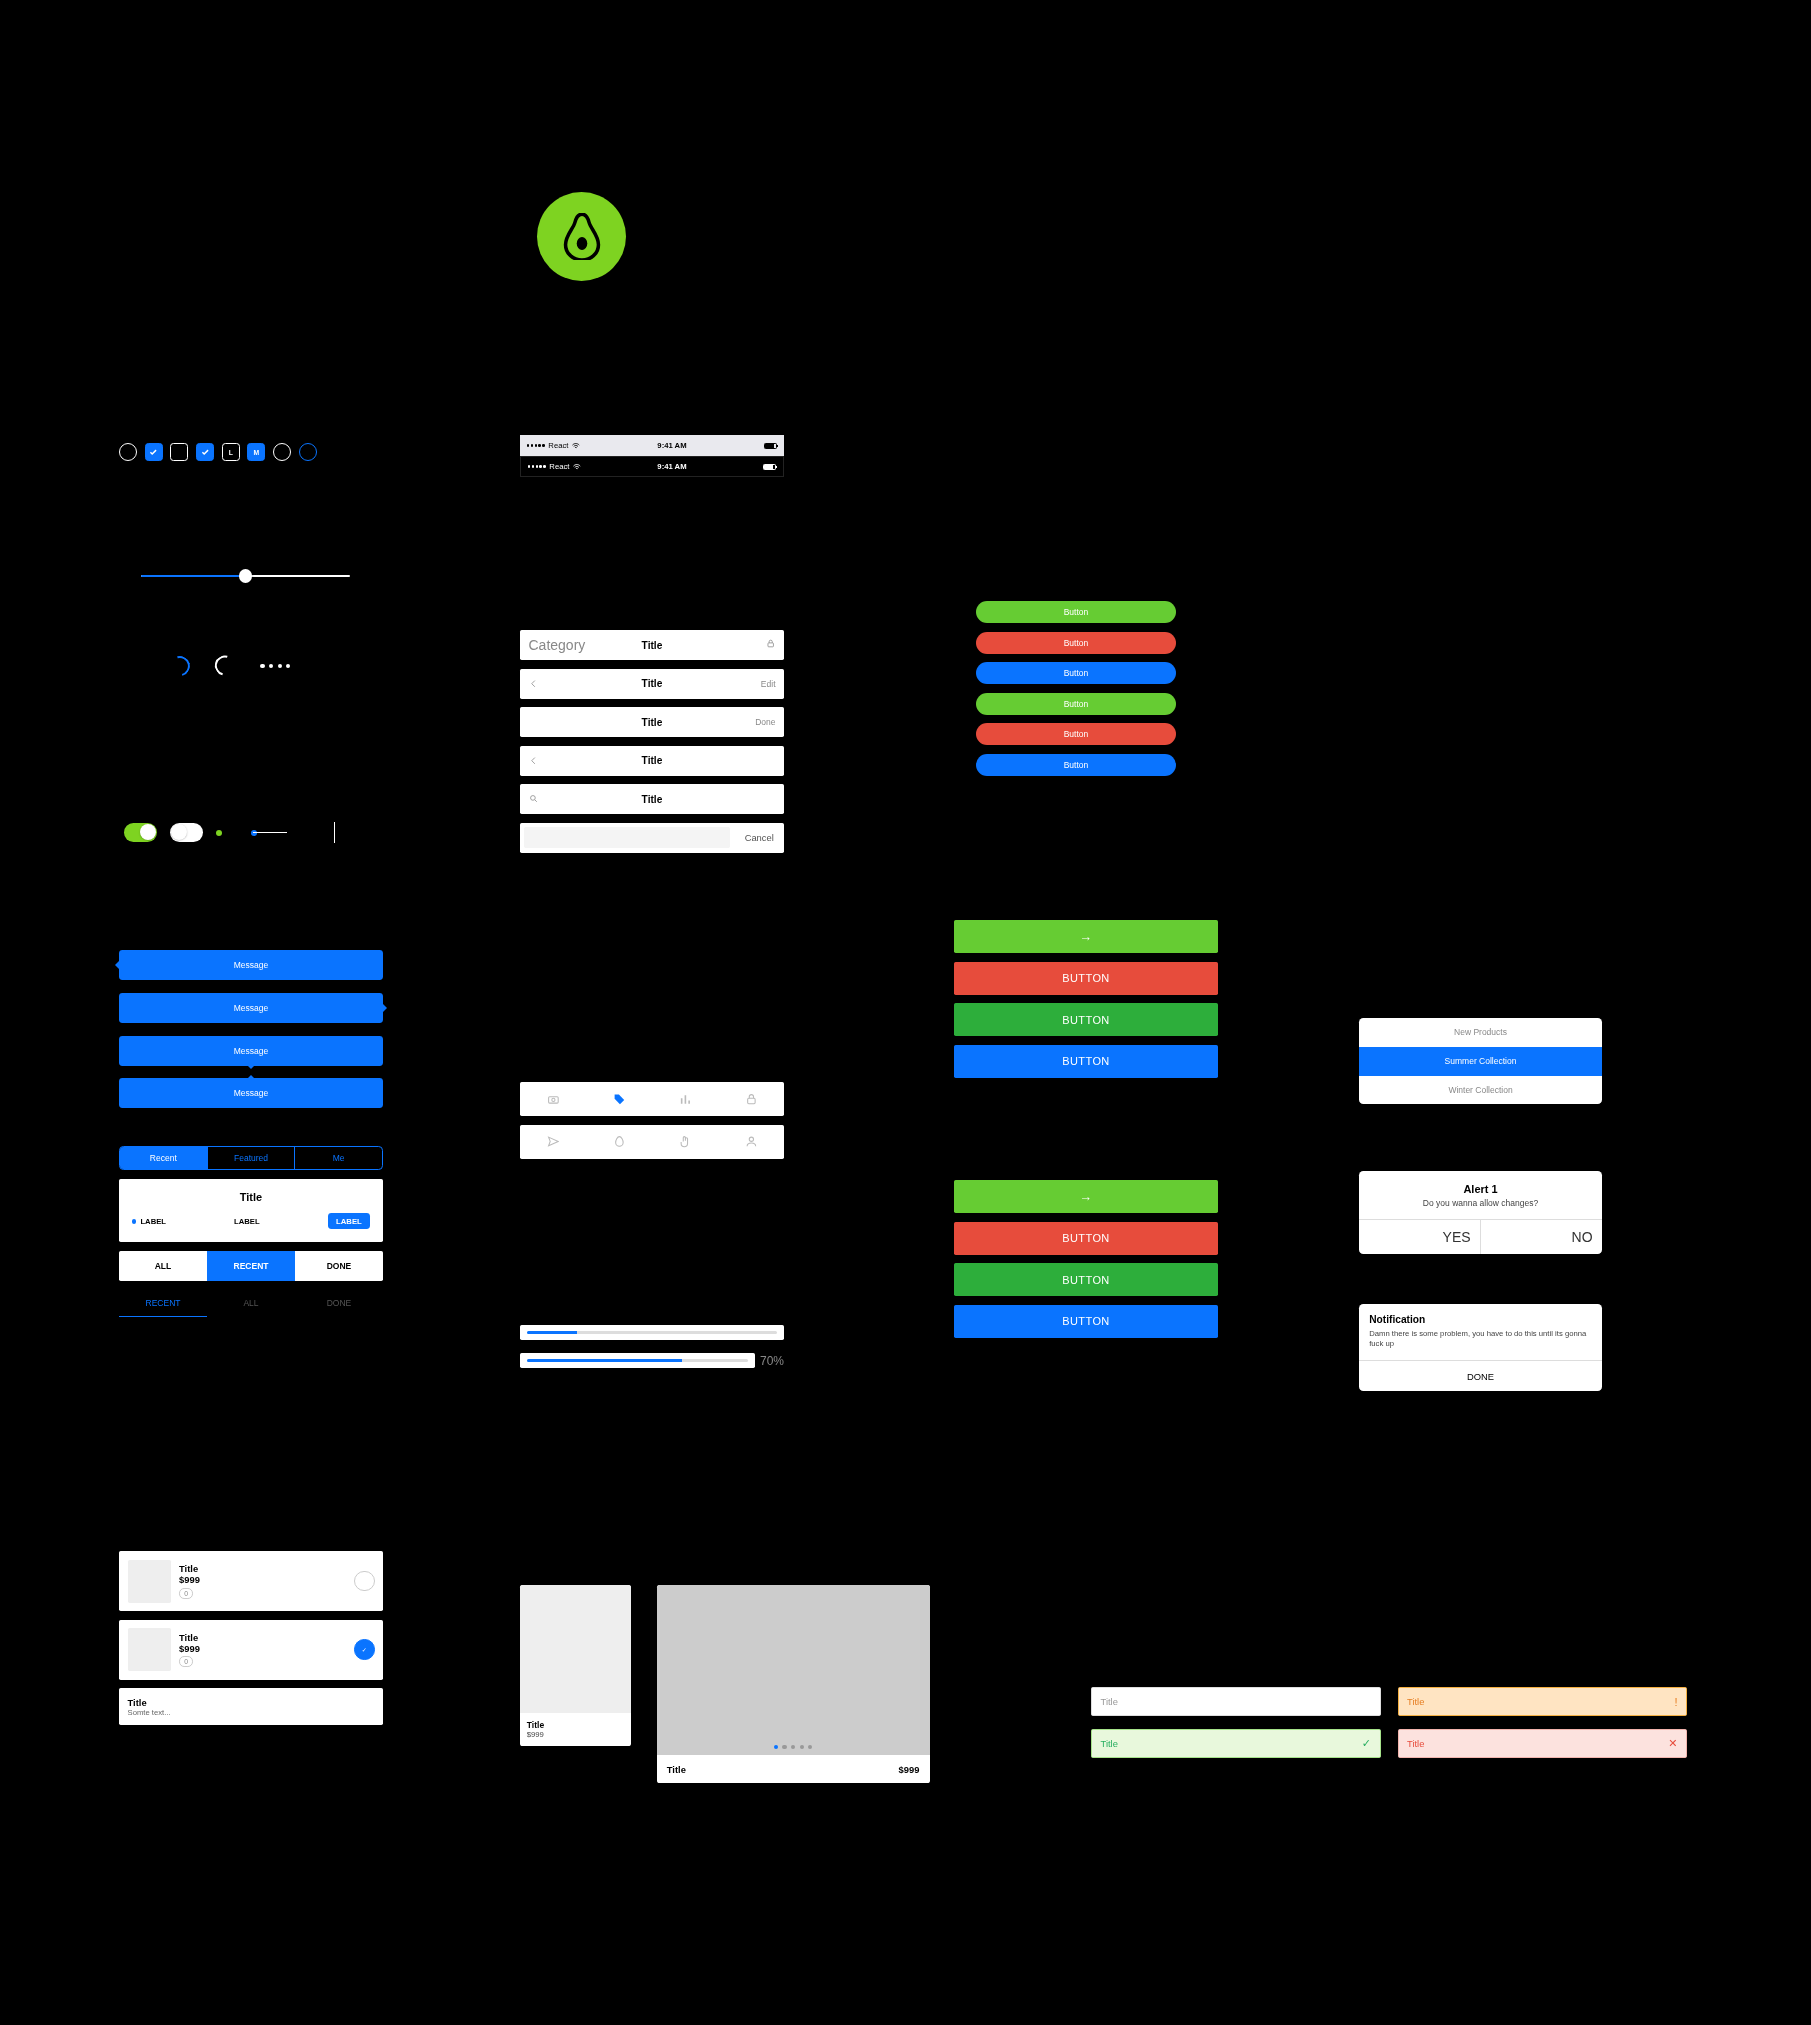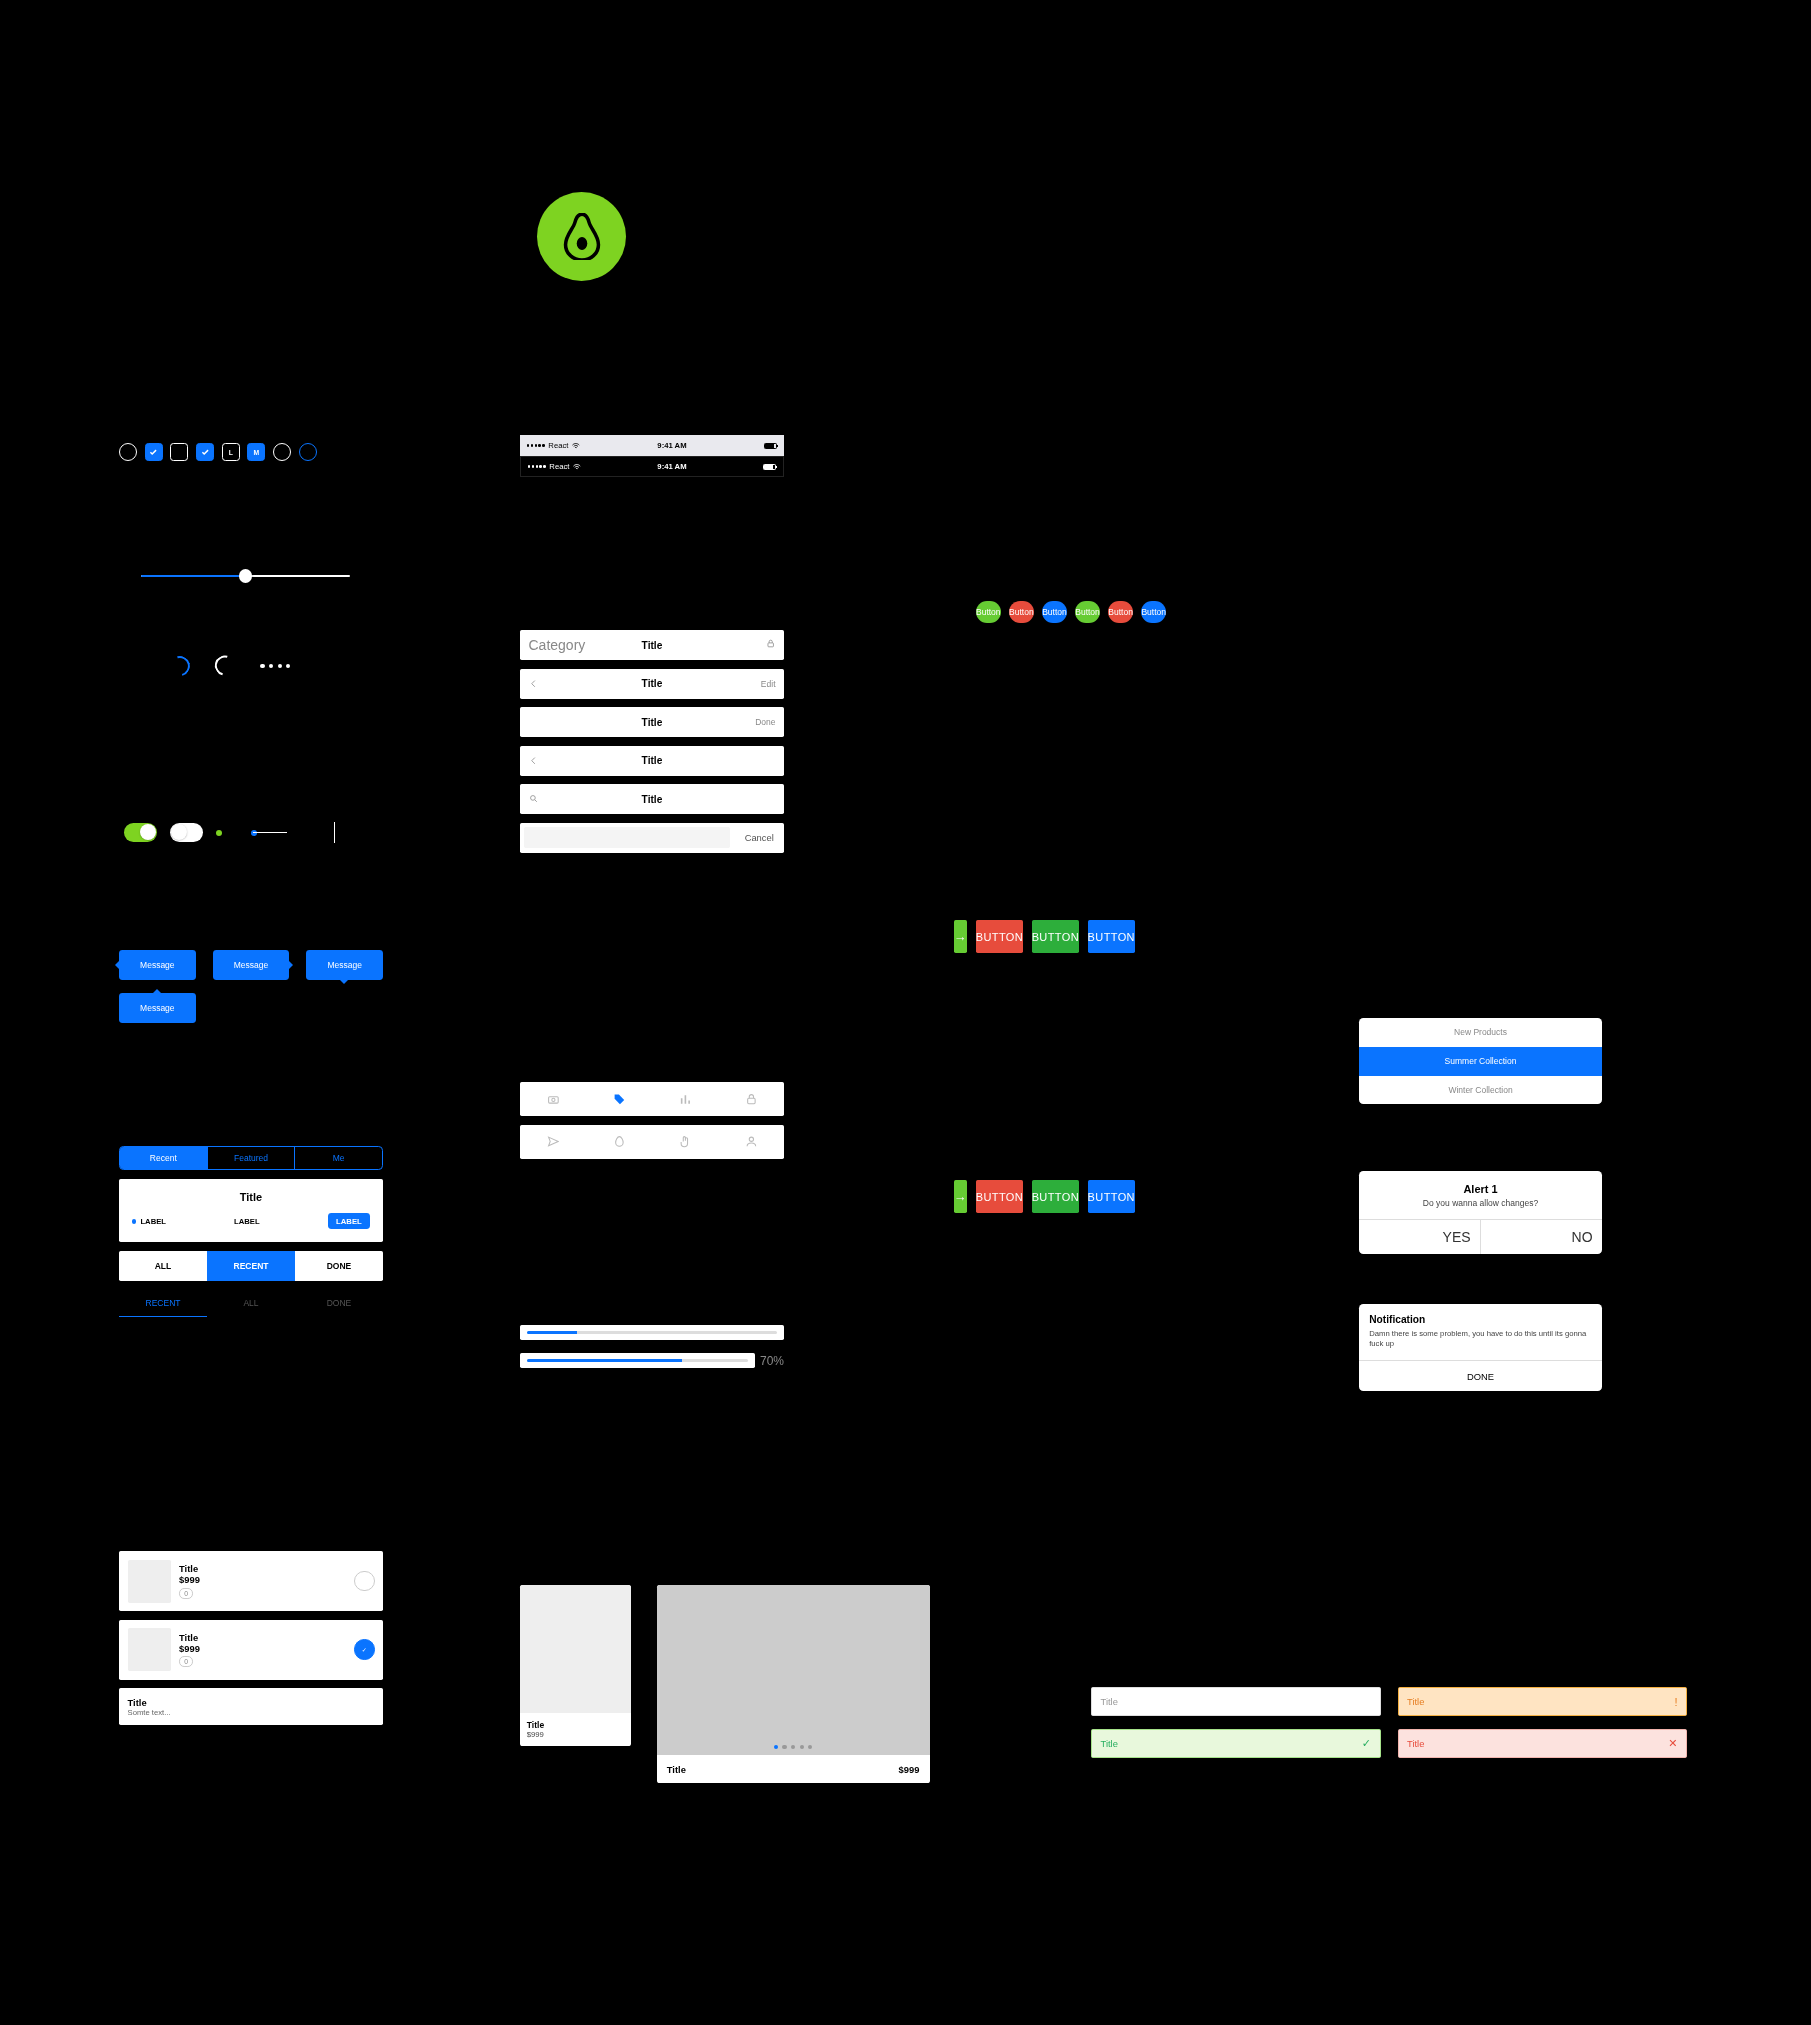--- a/index.html
+++ b/index.html
@@ -62,21 +62,21 @@
                   box-shadow:0 0.4px 1.7px rgba(0,0,0,.3); }
   .toggle .knob { right:1.3px; }
   .toggle.off .knob { left:1.3px; right:auto; background:#fff; }
   .dot-green { width:6px; height:6px; background:#7ED321; border-radius:50%; }
   .dot-blue  { width:6px; height:6px; background:#0A74FF; border-radius:50%; margin-left:17px; }
   .vline { width:0.9px; height:21px; background:#fff; margin-left:34px; }
   .hline { width:34px; height:0.9px; background:#fff; margin-left:-17px; }
 
   
   .messages { top:950px; left:119px; position:absolute; width:264px; display:grid;
-              grid-template-columns:1fr 1fr 1fr; gap:12.8px 17px; }
+              grid-template-columns:1fr; gap:12.8px 17px; }
   .msg { background:#0A74FF; color:#fff; height:30px; border-radius:3.4px; position:relative;
          display:flex; align-items:center; justify-content:center; font-size:8.5px; }
   .msg .tip { position:absolute; width:0; height:0; border:4.3px solid transparent; }
   .msg.left .tip  { left:-7.7px; top:50%; margin-top:-4.3px; border-right-color:#0A74FF; }
   .msg.right .tip { right:-7.7px; top:50%; margin-top:-4.3px; border-left-color:#0A74FF; }
   .msg.top .tip   { top:-7.7px; left:50%; margin-left:-4.3px; border-bottom-color:#0A74FF; }
   .msg.bottom .tip{ bottom:-7.7px; left:50%; margin-left:-4.3px; border-top-color:#0A74FF; }
 
   
   .tabs-block { top:1146px; left:119px; position:absolute; width:264px; }
@@ -134,21 +134,21 @@
 
   .progress-block { top:1325px; left:520px; position:absolute; width:264px; display:flex; flex-direction:column; gap:12.8px; }
   .ptrack { background:#fff; height:15.3px; border-radius:1.7px; padding:6px 6.8px; }
   .pbar   { height:3.4px; background:#ddd; border-radius:1.7px; overflow:hidden; }
   .pbar .fill { height:100%; background:#0A74FF; }
   .plabel { display:flex; align-items:center; gap:5.1px; }
   .plabel .ptrack { flex:1; }
   .plabel span { color:#888; font-size:12px; }
 
   
-  .btns { left:976px; position:absolute; width:200px; display:flex; flex-direction:row; gap:8.5px; }
+  .btns { left:976px; position:absolute; width:200px; display:flex; flex-direction:column; gap:8.5px; }
   .btns.group1 { top:601px; }
   .btns.group2 { top:920px; left:954px; width:264px; }
   .btns.group3 { top:1180px; left:954px; width:264px; }
   .btn { height:25.6px; border:0; color:#fff; font-size:9.4px; font-weight:500; letter-spacing:0.4px;
          display:flex; align-items:center; justify-content:center; border-radius:1.7px; }
   .btn.pill { border-radius:12.8px; height:22px; font-size:8.5px; letter-spacing:0; }
   .btn.green{ background:#66CC33; }
   .btn.green2{ background:#2DAE3B; }
   .btn.red  { background:#E74C3C; }
   .btn.blue { background:#0A74FF; }

